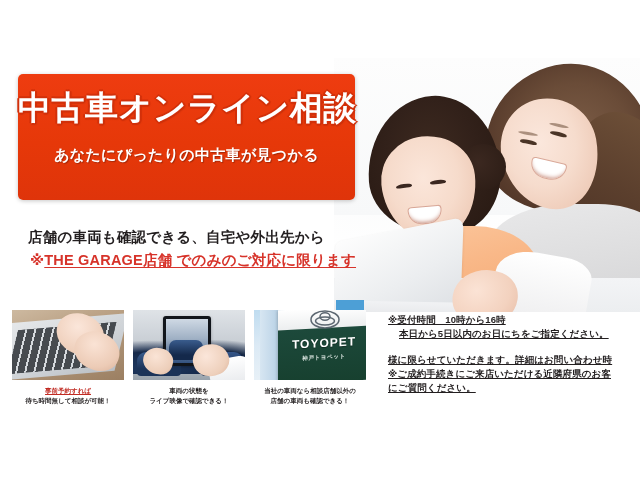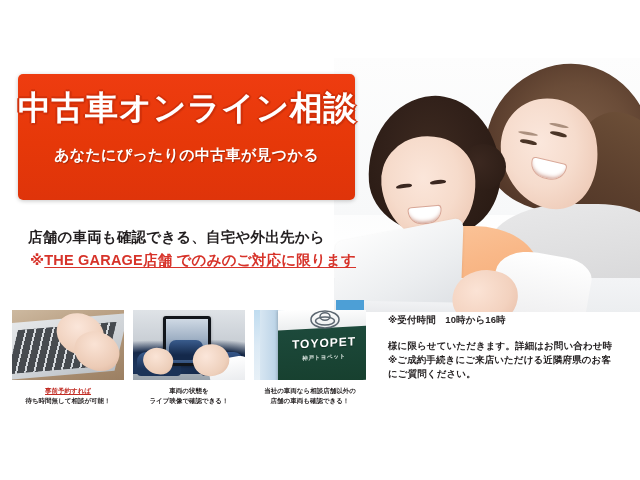--- a/index.html
+++ b/index.html
@@ -362,20 +362,21 @@
     background: linear-gradient(90deg,#d7e6f2 0%, #b9d2e6 100%);
   }
 
   
   .notes {
     position: absolute;
     left: 388px;
     top: 313px;
     width: 244px;
     color: #231f20;
+    text-decoration: underline;
   }
   .note-block { margin-bottom: 12px; }
   .note-line {
     font-size: 9.5px;
     font-weight: bold;
     line-height: 14px;
     letter-spacing: 0.1px;
     white-space: nowrap;
   }
   .note-line.indent { padding-left: 11px; }
@@ -478,20 +479,21 @@
         <span class="cap-a plain">当社の車両なら相談店舗以外の</span>
         <span class="cap-b">店舗の車両も確認できる！</span>
       </div>
     </div>
 
   </div>
 
   <div class="notes">
     <div class="note-block">
       <div class="note-line">※受付時間　10時から16時</div>
+      <div class="note-line indent">本日から5日以内のお日にちをご指定ください。</div>
     </div>
     <div class="note-block">
       <div class="note-line">様に限らせていただきます。詳細はお問い合わせ時</div>
       <div class="note-line">※ご成約手続きにご来店いただける近隣府県のお客</div>
       <div class="note-line">にご質問ください。</div>
     </div>
   </div>
 
 </div>
 

